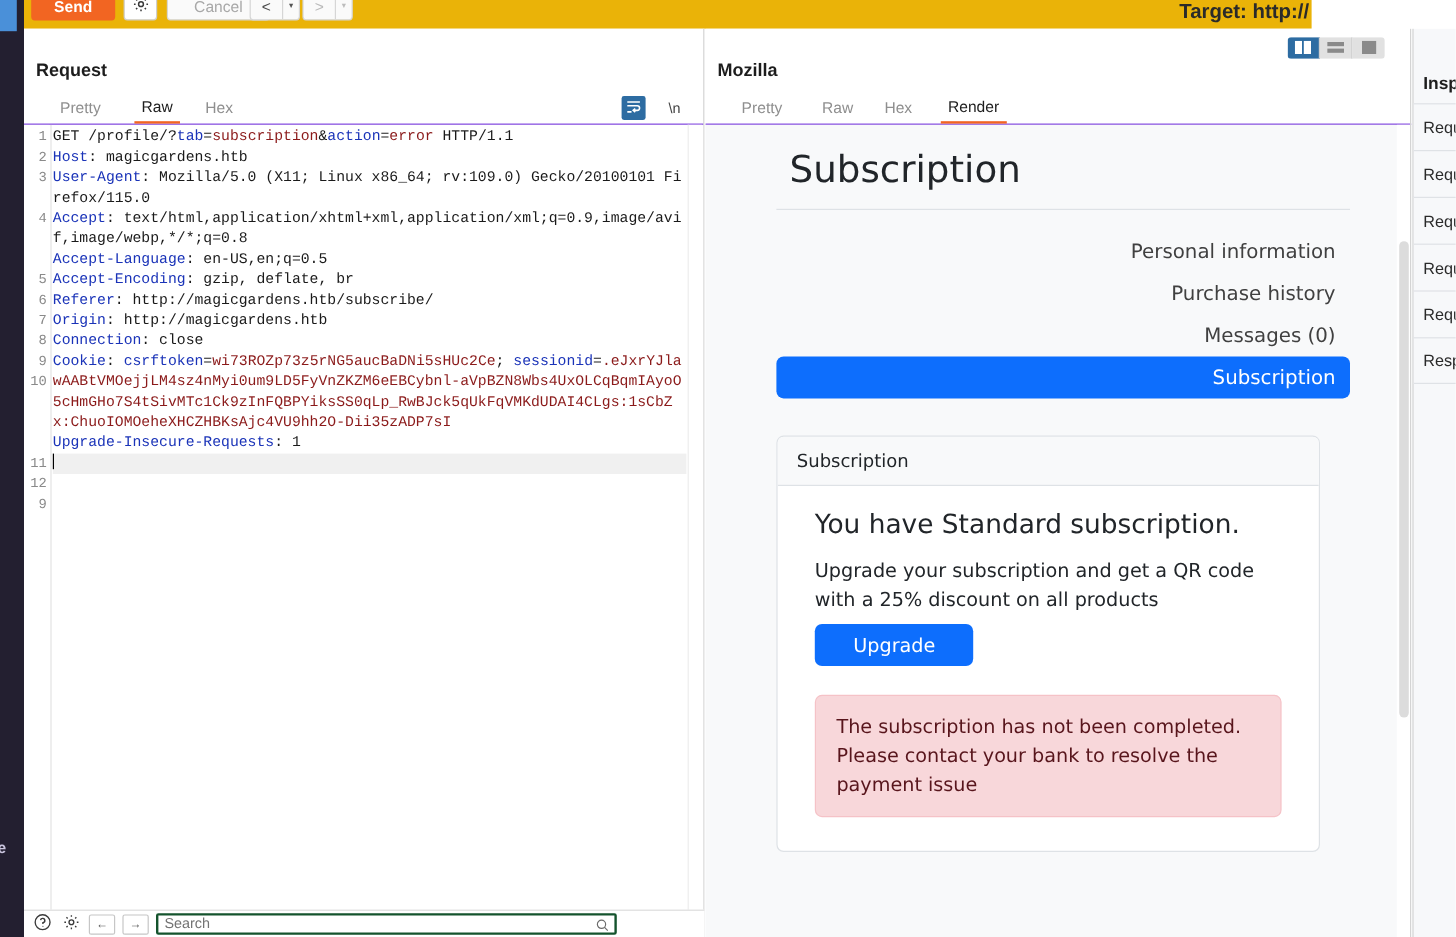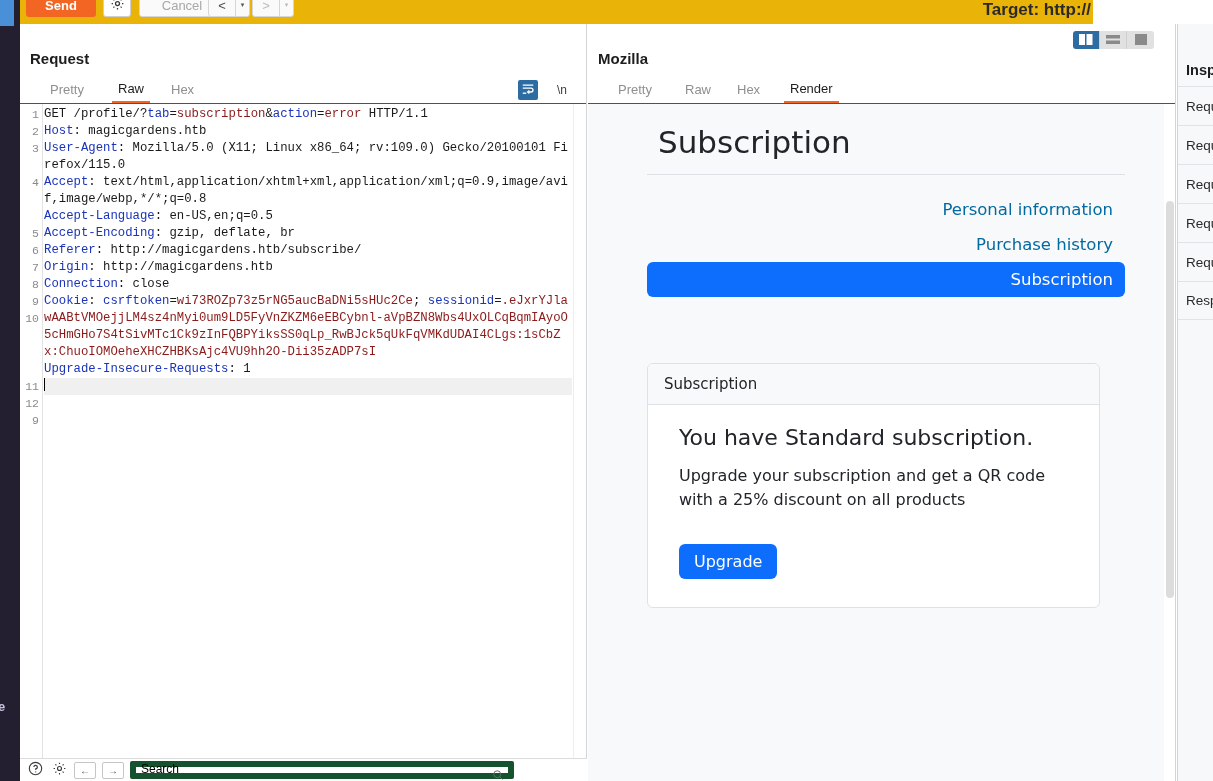--- a/index.html
+++ b/index.html
@@ -165,22 +165,22 @@
     display: flex; align-items: center; gap: 6px; padding: 0 6px;
     overflow: hidden;
   }
   .sb-ico { width: 18px; height: 18px; display: flex; align-items: center; justify-content: center; cursor: pointer; }
   .sb-sq {
     width: 22px; height: 17px; border: 1px solid #c6c6c6; border-radius: 2px;
     display: flex; align-items: center; justify-content: center;
     font-size: 10px; color: #555; cursor: pointer; background: #fff;
   }
   .sb-input {
-    flex: 1; height: 18px; border: 6px solid #14532d; border-radius: 2px;
-    background: #fff; font-size: 12px; color: #000000;
+    flex: 1; height: 18px; border: 2px solid #14532d; border-radius: 2px;
+    background: #fff; font-size: 12px; color: #737373;
     padding: 0 18px 2px 5px; font-family: "Liberation Sans", sans-serif;
     display: flex; align-items: center; position: relative;
   }
   .sb-hl { font-size: 12px; color: #3a3a3a; white-space: nowrap; margin-top: 34px; }
 
   
   .pane-response {
     position: absolute; left: 568px; top: 0; width: 588px; height: 757px;
     background: #fff;
   }
@@ -210,21 +210,21 @@
     font-family: "DejaVu Sans", sans-serif;
   }
   .page-hr {
     position: absolute; left: 59px; top: 70px; width: 478px; height: 1px;
     background: #dee2e6;
   }
   .navlist {
     position: absolute; left: 59px; top: 88px; width: 478px;
   }
   .navlink {
-    display: block; text-align: right; color: #0369a1;
+    display: block; text-align: right; color: #404040;
     font-size: 16.5px; padding: 8px 12px; cursor: pointer;
     font-family: "DejaVu Sans", sans-serif;
     text-decoration: none;
   }
   .navlink.active {
     background: #0d6efd; color: #fff; border-radius: 6px;
   }
   .card {
     position: absolute; left: 59px; top: 259px; width: 453px;
     background: #fff; border: 1px solid #dee2e6; border-radius: 6px;
@@ -235,26 +235,26 @@
     border-bottom: 1px solid #dee2e6;
     font-size: 15px; color: #212529;
     font-family: "DejaVu Sans", sans-serif;
   }
   .card-body { padding: 20px 31px 28px 31px; }
   .card-title {
     font-size: 22px; font-weight: 400; color: #212529; margin: 0 0 14px 0;
     font-family: "DejaVu Sans", sans-serif;
   }
   .card-text {
-    font-size: 16px; color: #212529; line-height: 24px; margin: 0 0 32px 0;
+    font-size: 16px; color: #212529; line-height: 24px; margin: 0 0 8px 0;
     font-family: "DejaVu Sans", sans-serif; max-width: 380px;
   }
   .btn-upgrade {
     display: inline-block; background: #0d6efd; color: #fff;
-    border: none; border-radius: 6px; padding: 8px 15px;
+    border: none; border-radius: 6px; padding: 8px 32px;
     font-size: 16px; cursor: pointer;
     font-family: "DejaVu Sans", sans-serif;
   }
   .alert {
     margin-top: 24px; background: #f8d7da; border: 1px solid #f5c2c7;
     border-radius: 6px; padding: 14px 17px;
     color: #58151c; font-size: 16px; line-height: 24px;
     font-family: "DejaVu Sans", sans-serif;
   }
   .vscroll-render {
@@ -462,29 +462,31 @@
       </div>
 
       <div class="render-area">
         <div class="page">
           <div class="page-h1">Subscription</div>
           <div class="page-hr"></div>
 
           <div class="navlist">
             <a class="navlink">Personal information</a>
             <a class="navlink">Purchase history</a>
+            <a class="navlink">Messages (0)</a>
             <a class="navlink active">Subscription</a>
           </div>
 
           <div class="card">
             <div class="card-head">Subscription</div>
             <div class="card-body">
               <h2 class="card-title">You have Standard subscription.</h2>
               <p class="card-text">Upgrade your subscription and get a QR code with a 25% discount on all products</p>
               <button class="btn-upgrade">Upgrade</button>
+              <div class="alert">The subscription has not been completed. Please contact your bank to resolve the payment issue</div>
             </div>
           </div>
         </div>
       </div>
 
       <div class="vscroll-render">
         <div class="thumb"></div>
       </div>
       <div class="resp-divider"></div>
     </div>

